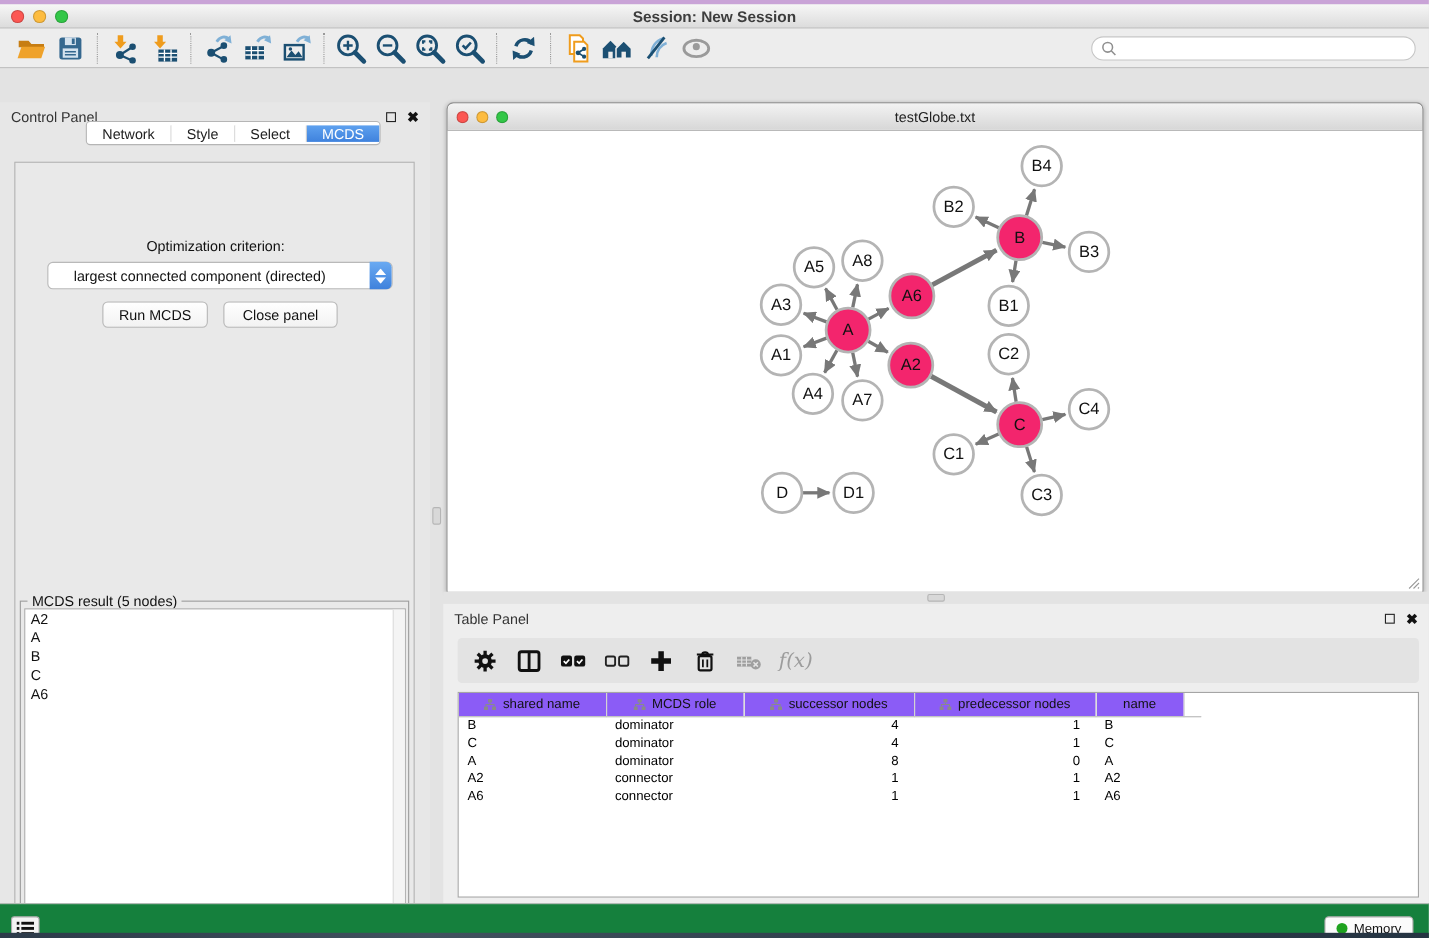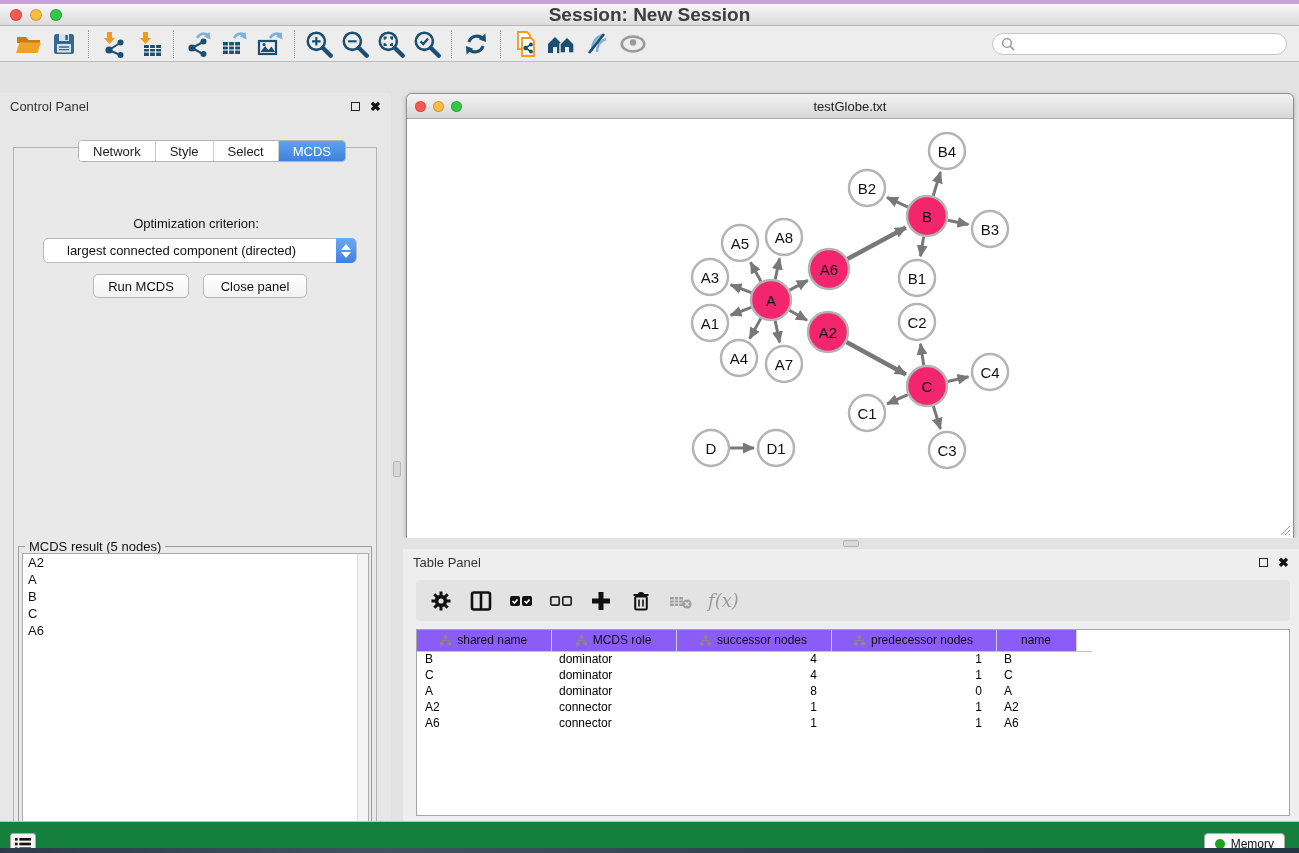--- a/index.html
+++ b/index.html
@@ -10,21 +10,21 @@
 
   
   #top-strip { left:0; top:0; width:1299px; height:4px; background:#c9a3d7; }
   #titlebar { left:0; top:4px; width:1299px; height:22px;
     background:linear-gradient(#f6f6f6,#dcdcdc); border-bottom:1px solid #b7b7b7;
     display:flex; align-items:center; }
   .lights { display:flex; gap:8px; margin-left:10px; }
   .light { width:12px; height:12px; border-radius:50%; border:1px solid rgba(0,0,0,.18); }
   .light.red{background:#fc5753}.light.yellow{background:#fdbc40}.light.green{background:#33c748}
   #titlebar .title { position:absolute; left:0; right:0; text-align:center;
-    font-size:19px; color:#3d3d3d; font-weight:bold; }
+    font-size:14px; color:#3d3d3d; font-weight:bold; }
 
   
   #main-toolbar { left:0; top:26px; width:1299px; height:36px; background:#ededed;
     border-bottom:1px solid #bdbdbd; display:flex; align-items:center; padding-left:10px; }
   .tb-btn { width:36px; height:32px; display:flex; align-items:center; justify-content:center; }
   .tb-sep { width:1px; height:28px; border-left:1px dotted #999; margin:0 6px; }
   #search-box { margin-left:auto; margin-right:12px; width:295px; height:22px;
     background:#fff; border:1px solid #c6c6c6; border-radius:12px;
     display:flex; align-items:center; padding-left:8px; }
   #search-box input { border:none; outline:none; flex:1; font-size:12px; background:transparent; }
@@ -32,22 +32,22 @@
   
   #workspace { left:0; top:63px; width:1299px; height:758px; background:#e3e3e3;margin-top:30px; }
 
   
   #control-panel { left:0; top:0; width:391px; height:758px; background:#e7e7e7; }
   .panel-head { height:26px; display:flex; align-items:center; padding:0 10px; }
   .panel-head .ptitle { font-size:13px; color:#333; }
   .panel-head .ctrls { margin-left:auto; display:flex; gap:10px; align-items:center; }
   .float-box { width:9px; height:9px; border:1.5px solid #222; display:inline-block; }
   .close-x { font-size:13px; font-weight:bold; color:#111; line-height:9px; }
-  #cp-tabs { position:absolute; left:78px; top:47px; height:22px; display:flex;
-    border:1px solid #b5b5b5; border-radius:4px; overflow:hidden; background:#fff; z-index:3; }
+  #cp-tabs { position:absolute; left:78px; top:17px; height:22px; display:flex;
+    border:1px solid #b5b5b5; border-radius:4px; overflow:hidden; background:#fff; z-index:3;align-items:center; }
   #cp-tabs .tab { padding:0 14px; font-size:13px; color:#222; display:flex; align-items:center;
     background:#fff; border-right:1px solid #cfcfcf; }
   #cp-tabs .tab:last-child { border-right:none; }
   #cp-tabs .tab.active { background:linear-gradient(#5ea1ef,#3f82dd); color:#fff; }
   #cp-content { position:absolute; left:13px; top:54px; width:364px; height:687px;
     border:1px solid #b2b2b2; background:#e9e9e9; }
   #opt-label { position:absolute; left:0; width:364px; top:68px; text-align:center;
     font-size:13px; color:#111; }
   #criterion-select { position:absolute; left:29px; top:90px; width:314px; height:25px;
     background:#fff; border:1px solid #b9b9b9; border-radius:5px;

